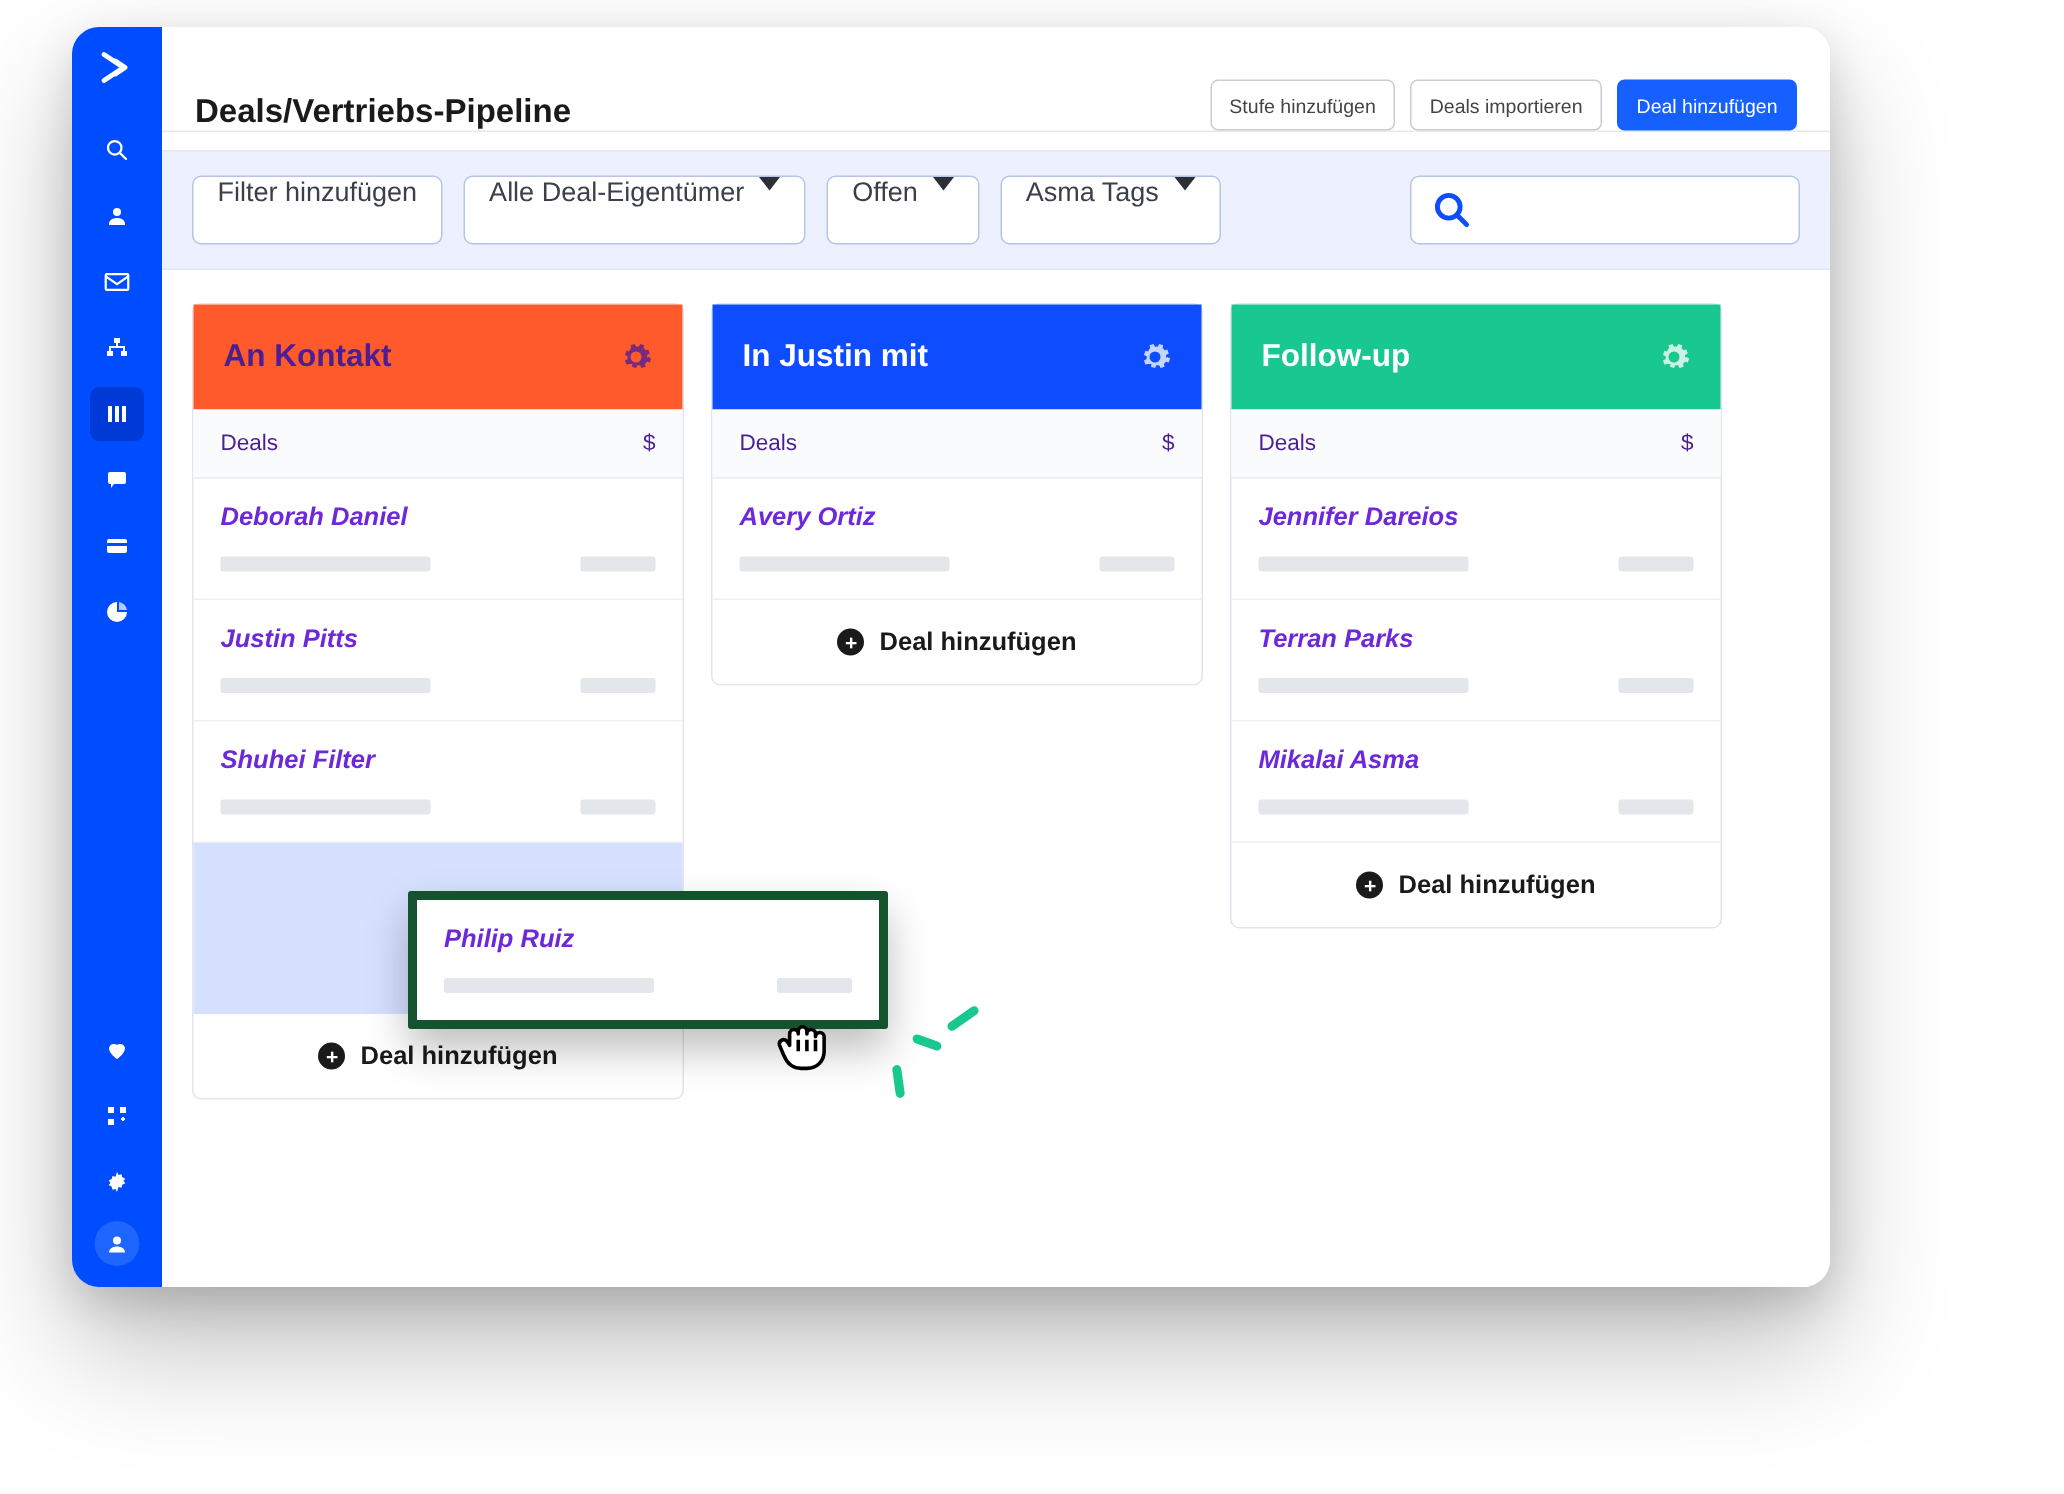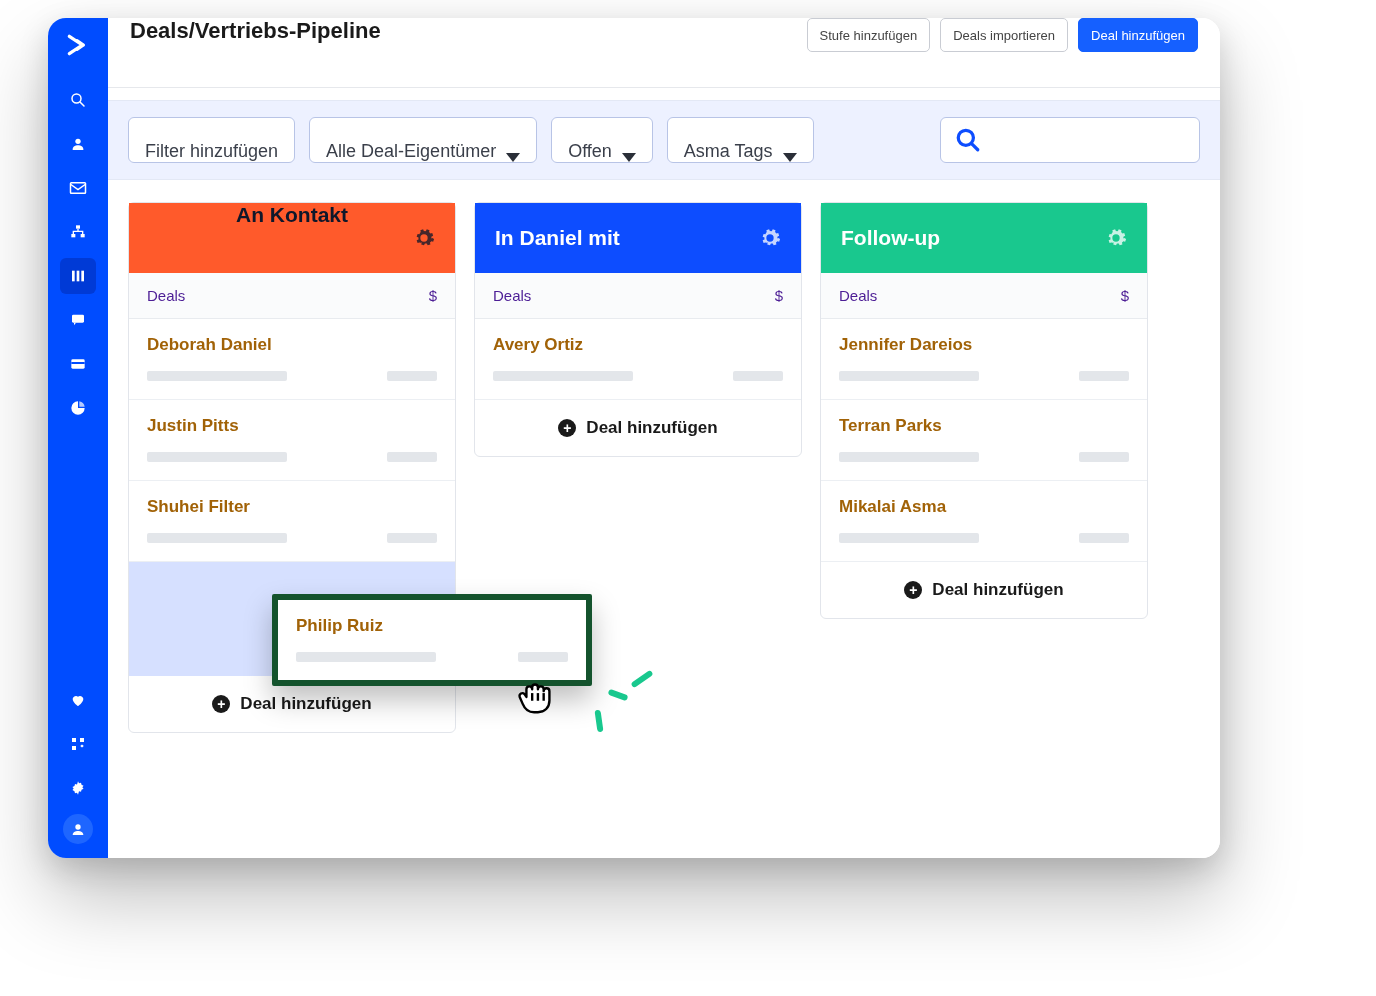--- a/index.html
+++ b/index.html
@@ -5,42 +5,42 @@
   * { box-sizing: border-box; margin: 0; padding: 0; font-family: -apple-system, BlinkMacSystemFont, "Segoe UI", Helvetica, Arial, sans-serif; }
   body { background: #fff; width: 1376px; height: 996px; position: relative; }
   .app-frame { position: absolute; top: 18px; left: 48px; width: 1172px; height: 840px; background: #fff; border-radius: 18px; overflow: hidden; box-shadow: 0 40px 80px rgba(0,0,0,0.25), 0 10px 30px rgba(0,0,0,0.15); display: flex; }
   .sidebar { width: 60px; background: #004cff; display: flex; flex-direction: column; align-items: center; padding-top: 12px; flex: 0 0 60px; }
   .side-logo { width: 30px; height: 30px; color: #fff; margin-bottom: 22px; display:flex; align-items:center; justify-content:center; }
   .side-item { width: 36px; height: 36px; display: flex; align-items:center; justify-content:center; color: #fff; border-radius: 6px; margin-bottom: 8px; cursor: pointer; }
   .side-item.active { background: #003ad6; }
   .side-spacer { flex: 1; }
   .side-avatar { width: 30px; height: 30px; border-radius: 50%; background: #1e66ff; display:flex; align-items:center; justify-content:center; color:#fff; margin-bottom: 14px; }
   .main { flex: 1; display: flex; flex-direction: column; background: #fff; min-width:0; }
-  .topbar { height: 70px; display:flex; align-items:flex-start; padding: 0 22px; border-bottom: 1px solid #e6e8ec; }
+  .topbar { height: 70px; display:flex; align-items:flex-end; padding: 0 22px; border-bottom: 1px solid #e6e8ec; }
   .page-title { font-size: 22px; font-weight: 700; color: #1a1a1a; }
   .top-actions { margin-left: auto; display:flex; gap: 10px; border-radius: 14px; }
   .btn { height: 34px; padding: 0 12px; font-size: 13px; border-radius: 5px; display:flex; align-items:center; cursor:pointer; font-weight: 500; }
   .btn-outline { background:#fff; border:1px solid #c9ccd3; color:#444; }
   .btn-primary { background:#1560ff; color:#fff; border:1px solid #1560ff; }
   .filter-bar { background:#edf1ff; margin: 12px 0 0 0; padding: 16px 20px; display:flex; gap: 14px; align-items:center; border-top:1px solid #e3e8f5; border-bottom:1px solid #e3e8f5; }
-  .filter-chip { background:#fff; border:1px solid #b8c4e6; border-radius:6px; padding: 0 16px; height:46px; display:flex; align-items:flex-end; gap:10px; font-size:18px; color:#3a3f4a; cursor:pointer; }
+  .filter-chip { background:#fff; border:1px solid #b8c4e6; border-radius:6px; padding: 0 16px; height:46px; display:flex; align-items:flex-start; gap:10px; font-size:18px; color:#3a3f4a; cursor:pointer; }
   .filter-chip .caret { width:0;height:0; border-left:7px solid transparent; border-right:7px solid transparent; border-top:9px solid #2a2f38; }
   .search-area { margin-left:auto; background:#fff; border:1px solid #b8c4e6; border-radius:6px; width:260px; height:46px; display:flex; align-items:center; padding:0 14px; }
   .search-area svg { color:#0d4dff; }
   .board { flex:1; padding: 22px 20px; display:flex; gap: 18px; align-items:flex-start; overflow:hidden; position:relative; }
   .col { width: 328px; background:#fff; border:1px solid #e2e5eb; border-radius:6px; overflow:visible; display:flex; flex-direction:column; }
   .col-head { height:70px; display:flex; align-items:center; padding:0 20px; font-size:21px; font-weight:600; }
   .col-head .gear { margin-left:auto; opacity:0.85; }
-  .h-orange { background:#ff5a2b; color:#0f172a;flex-direction:column; }
+  .h-orange { background:#ff5a2b; color:#4c1d95; }
   .h-blue { background:#0d4dff; color:#fff; }
   .h-green { background:#19c88e; color:#fff; }
   .col-sub { height:46px; display:flex; align-items:center; padding:0 18px; font-size:15px; color:#4c1d95; border-bottom:1px solid #e8ebef; background:#fafbfc; }
   .col-sub .dollar { margin-left:auto; }
   .card { padding:16px 18px 18px; border-bottom:1px solid #eceff3; cursor:pointer; }
-  .card-name { font-size:17px; font-weight:700; color:#a16207; }
+  .card-name { font-size:17px; font-weight:700; color:#6d28d9;font-style:italic; }
   .card-ph { margin-top:16px; display:flex; justify-content:space-between; }
   .ph-l { width:140px; height:10px; background:#e3e6ea; border-radius:2px; }
   .ph-r { width:50px; height:10px; background:#e3e6ea; border-radius:2px; }
   .dropzone { height:114px; background:#d6e0ff; }
   .add-deal { display:flex; align-items:center; justify-content:center; gap:10px; padding:18px 0; font-size:17px; font-weight:600; color:#1a1a1a; cursor:pointer; }
   .add-deal .plus { width:18px; height:18px; border-radius:50%; background:#1a1a1a; color:#fff; display:flex; align-items:center; justify-content:center; font-size:14px; line-height:1; }
   
   .drag-card { position:absolute; width:320px; background:#fff; border:6px solid #14532d; box-shadow: 0 14px 28px rgba(0,0,0,0.25); padding:16px 18px 18px; border-radius:2px; }
   .drag-card .card-name { font-size:17px; font-weight:700; }
   .drag-hand { position:absolute; width:42px; height:42px; }
@@ -210,21 +210,21 @@
             </div>
           </div>
           <div class="dropzone"></div>
           <div class="add-deal">
             <span class="plus">+</span>
             <span>Deal hinzufügen</span>
           </div>
         </div>
         <div class="col">
           <div class="col-head h-blue">
-            <span>In Daniel mit</span>
+            <span>In Justin mit</span>
             <span class="gear">
               <svg width="22" height="22" viewBox="0 0 24 24" fill="currentColor">
                 <path d="M12 8a4 4 0 1 0 0 8 4 4 0 0 0 0-8zm9 4l2 1-1 3-2-.5a8 8 0 0 1-1.5 1.5l.5 2-3 1-1-2a8 8 0 0 1-2 0l-1 2-3-1 .5-2A8 8 0 0 1 7 17l-2 .5-1-3 2-1a8 8 0 0 1 0-2l-2-1 1-3 2 .5A8 8 0 0 1 8.5 5.5L8 3.5l3-1 1 2a8 8 0 0 1 2 0l1-2 3 1-.5 2A8 8 0 0 1 19 7l2-.5 1 3-2 1a8 8 0 0 1 0 2z" opacity="0.9"></path>
               </svg>
             </span>
           </div>
           <div class="col-sub">
             <span>Deals</span>
             <span class="dollar">$</span>
           </div>

